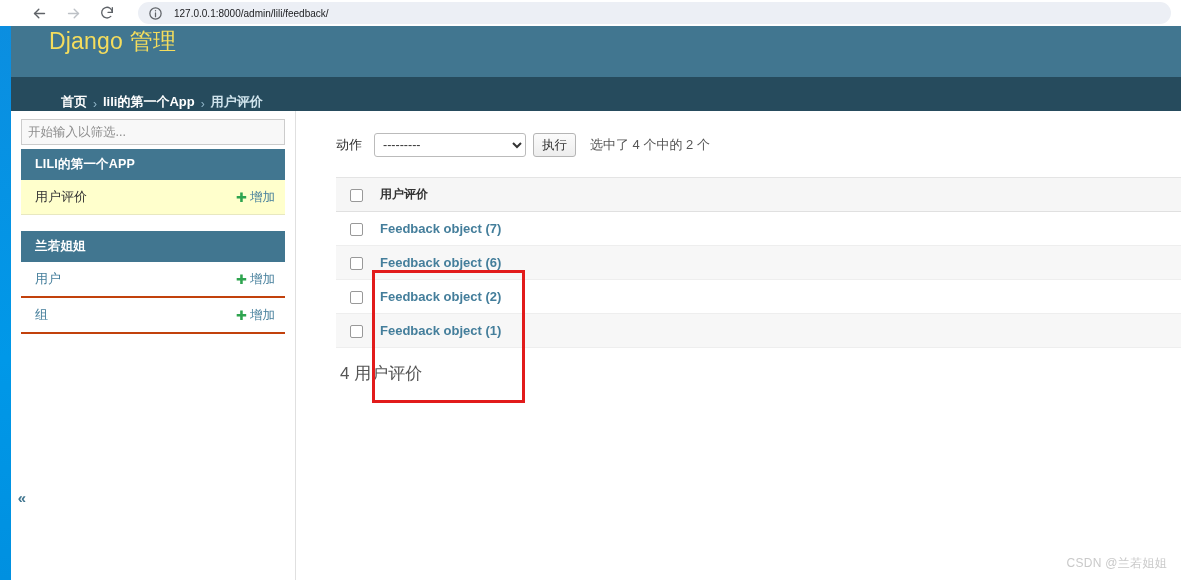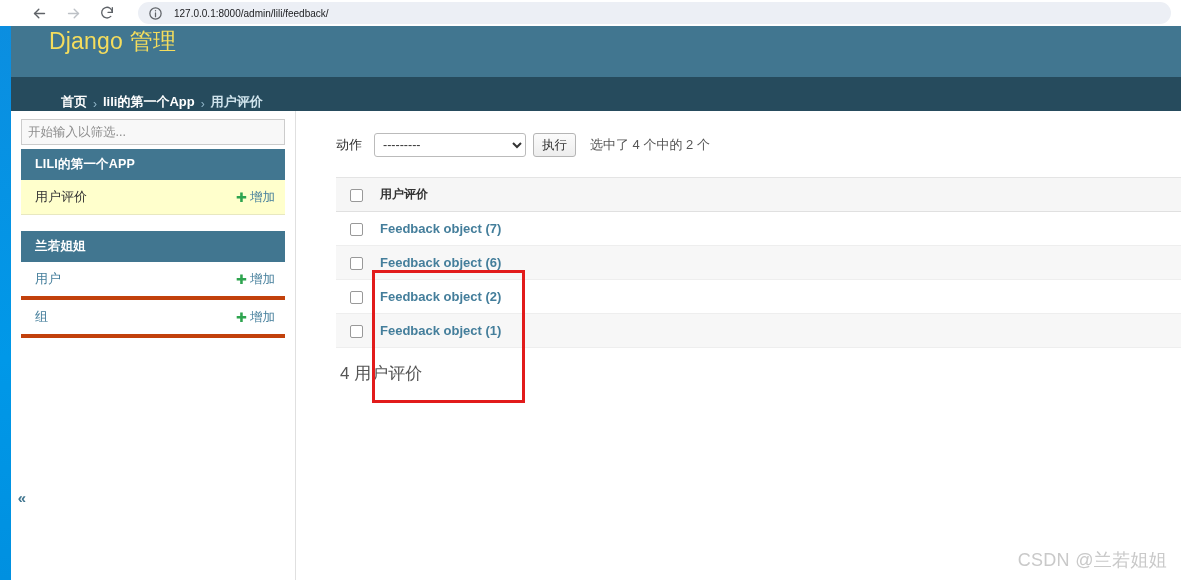--- a/index.html
+++ b/index.html
@@ -101,21 +101,21 @@
   .app-block { margin-bottom: 16px; }
   .app-head {
     background: #417690; color: #ffffff;
     font-size: 12.5px; font-weight: bold;
     padding: 7px 0 7px 14px;
     letter-spacing: .2px;
   }
   .model-row {
     display: flex; align-items: center; justify-content: space-between;
     padding: 8px 10px 8px 14px;
-    border-bottom: 4px solid #c2410c;
+    border-bottom: 2px solid #c2410c;
     background: #ffffff;
     min-height: 33px;
   }
   .model-row.current { background: #ffffcc; border-bottom: 1px solid #e8e8c0; }
   .model-name { font-size: 13px; color: #447e9b; text-decoration: none; }
   .model-row.current .model-name { color: #333333; }
   .add-link {
     font-size: 12.5px; color: #447e9b; text-decoration: none;
     display: flex; align-items: center; gap: 3px;
   }
@@ -203,21 +203,21 @@
     left: 11px; top: 484px;
     width: 22px; height: 26px;
     display: flex; align-items: center; justify-content: center;
     color: #417690; font-size: 15px; font-weight: bold;
     background: transparent;
     z-index: 20;
   }
 
   .watermark {
     position: absolute; right: 14px; bottom: 8px;
-    font-size: 18px; color: #c9c9c9;
+    font-size: 12px; color: #c9c9c9;
     letter-spacing: .3px;
     z-index: 25;
   }
 </style>
 </head>
 <body>
 
 <div class="page">
 
   <div class="browser-bar">

